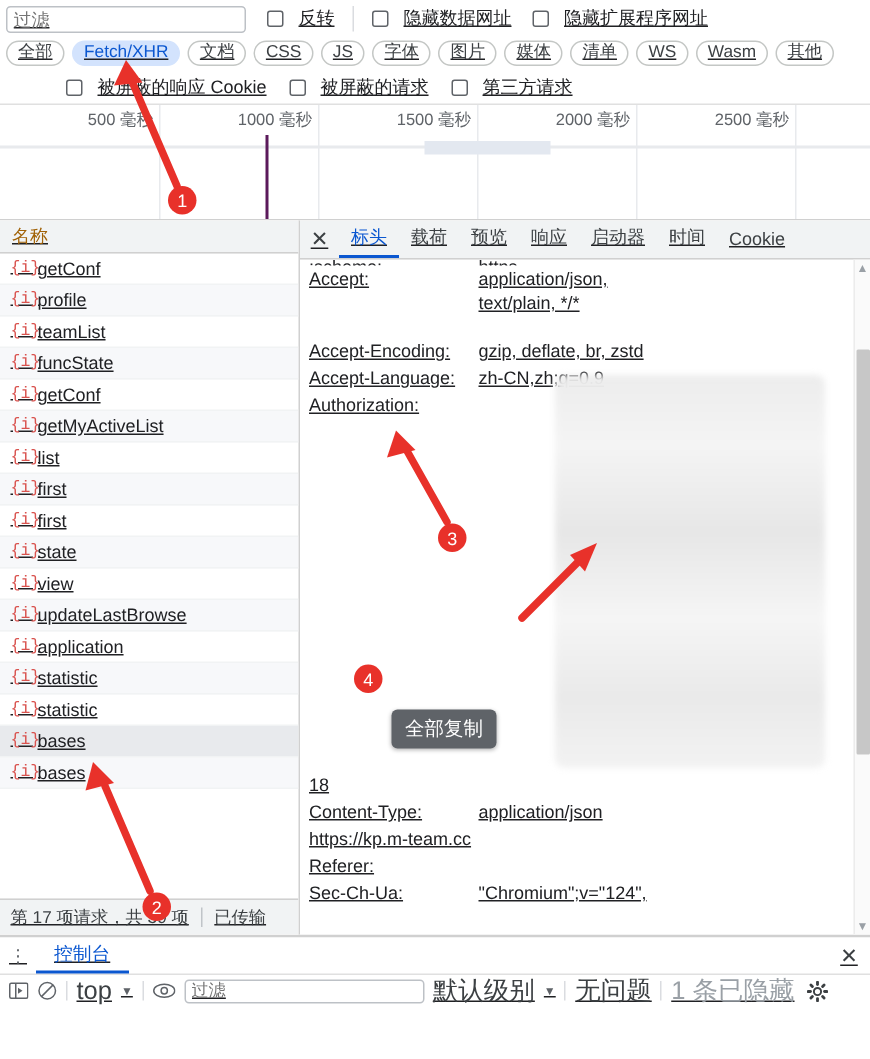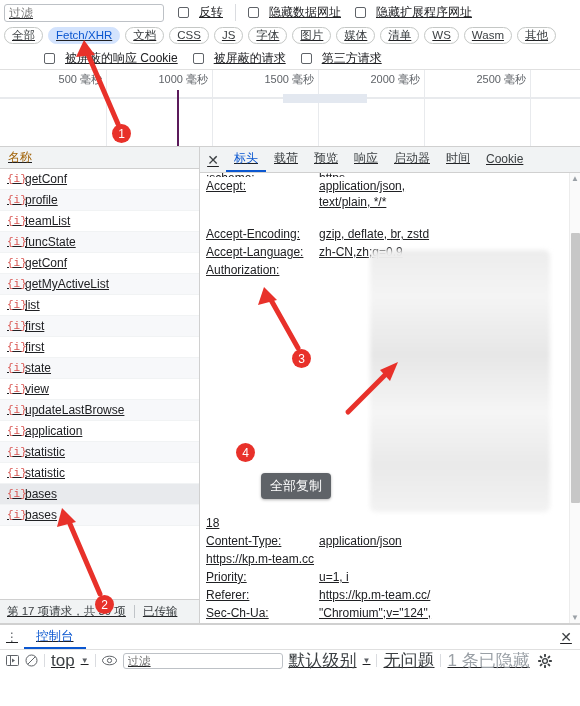--- a/index.html
+++ b/index.html
@@ -442,26 +442,21 @@
           <span class="hdr-val">18</span>
         </div>
         <div class="hdr-row">
           <span class="hdr-name">Content-Type:</span>
           <span class="hdr-val">application/json</span>
         </div>
         <div class="hdr-row">
           <span class="hdr-val">https://kp.m-team.cc</span>
         </div>
         <div class="hdr-row">
-          <span class="hdr-name">Priority:</span>
-          <span class="hdr-val">u=1, i</span>
-        </div>
-        <div class="hdr-row">
           <span class="hdr-name">Referer:</span>
-          <span class="hdr-val">https://kp.m-team.cc/</span>
         </div>
         <div class="hdr-row">
           <span class="hdr-name">Sec-Ch-Ua:</span>
           <span class="hdr-val">"Chromium";v="124",</span>
         </div>
 
         <div class="redact" style="left:170px; top:77px; width:180px; height:262px;"></div>
 
         <div class="scrollbar">
           <div class="scroll-arrow" style="top:0;">▲</div>

